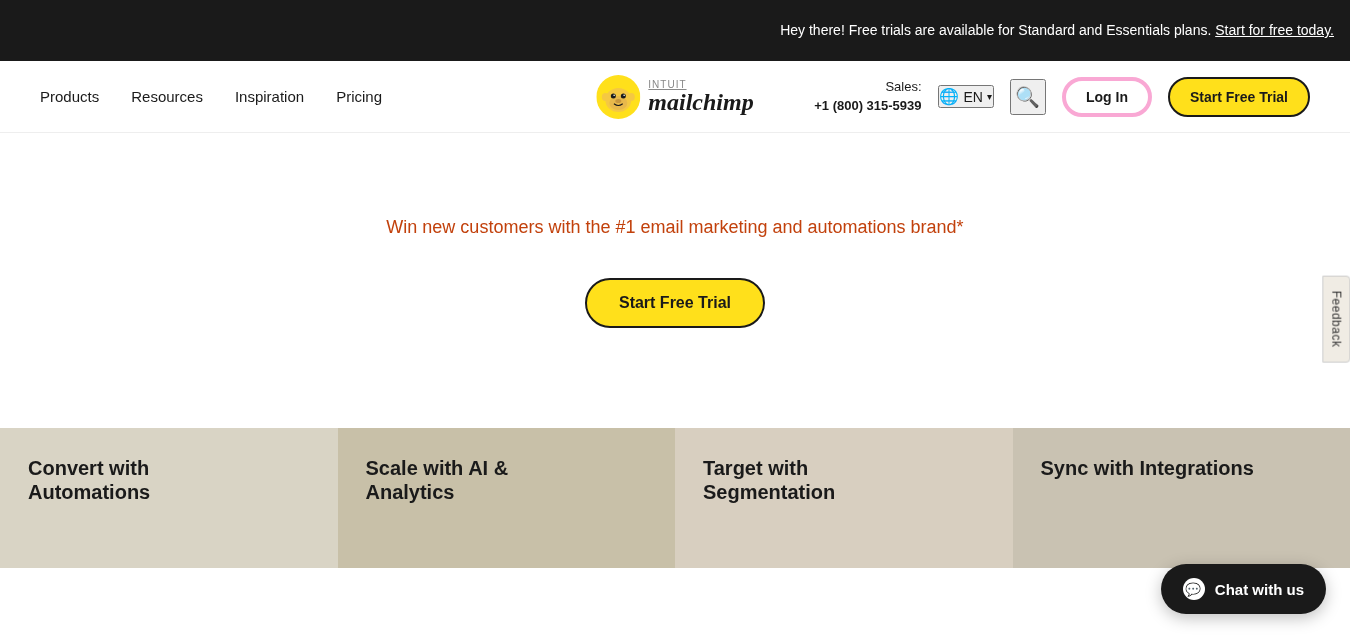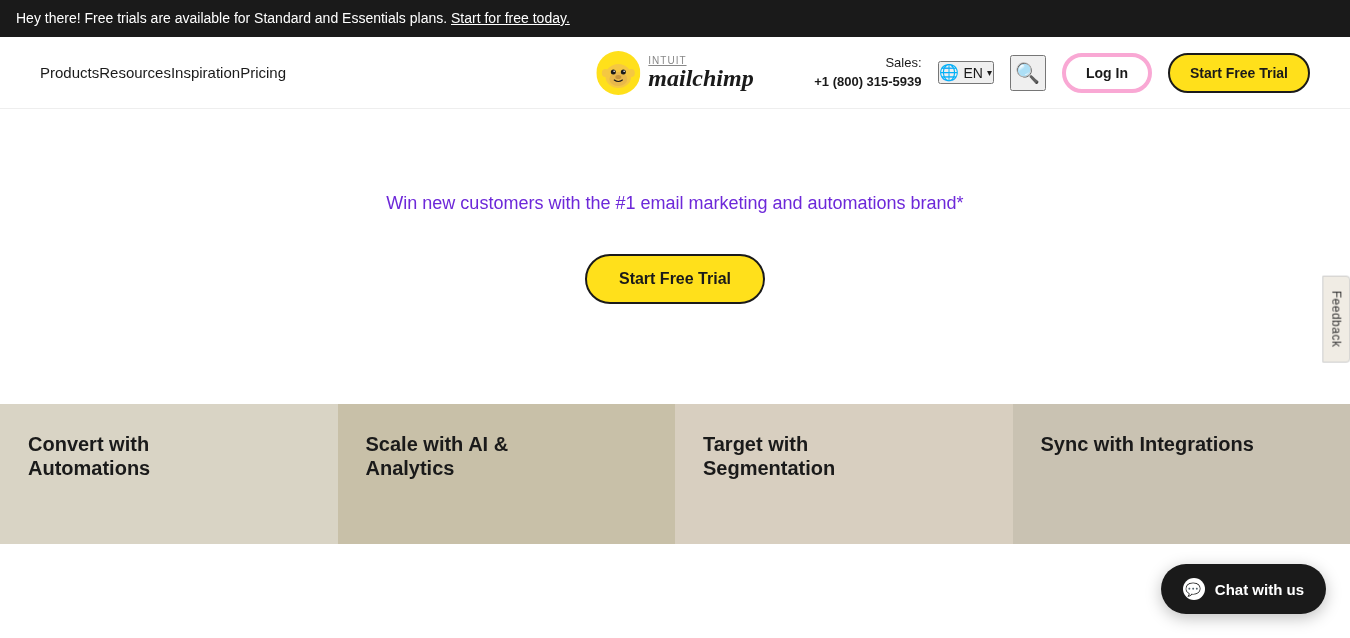--- a/index.html
+++ b/index.html
@@ -2,22 +2,22 @@
 <html><head>
   <meta charset="utf-8">
   <style>
     * { margin: 0; padding: 0; box-sizing: border-box; }
     body { font-family: -apple-system, BlinkMacSystemFont, 'Helvetica Neue', Arial, sans-serif; background: #fff; overflow-x: hidden; }
 
     
     .top-banner {
       background: #1a1a1a;
       color: #fff;
-      text-align: left;
-      padding: 8px 16px;
+      text-align: right;
+      padding: 20px 16px;
       font-size: 14px;
       line-height: 1.5;
     }
     .top-banner a {
       color: #fff;
       text-decoration: underline;
       cursor: pointer;
     }
 
     
@@ -26,20 +26,21 @@
       align-items: center;
       padding: 0 40px;
       height: 72px;
       border-bottom: 1px solid #eee;
       background: #fff;
       position: relative;
     }
     .nav-left {
       display: flex;
       align-items: flex-start;
+      gap: 32px;
       flex: 1;
     }
     .nav-link {
       font-size: 15px;
       font-weight: 500;
       color: #1a1a1a;
       cursor: pointer;
       text-decoration: none;
     }
     .nav-center {
@@ -129,21 +130,21 @@
       font-size: 56px;
       font-weight: 800;
       color: #1a1a1a;
       line-height: 1.1;
       margin-bottom: 24px;
       font-style: italic;
       font-family: Georgia, 'Times New Roman', serif;
     }
     .hero-subtitle {
       font-size: 18px;
-      color: #6d28d9;
+      color: #c2410c;
       line-height: 1.6;
       margin-bottom: 36px;
     }
     .trial-btn-hero {
       background: #ffe01b;
       border: 2px solid #1a1a1a;
       border-radius: 28px;
       padding: 14px 32px;
       font-size: 16px;
       font-weight: 700;

